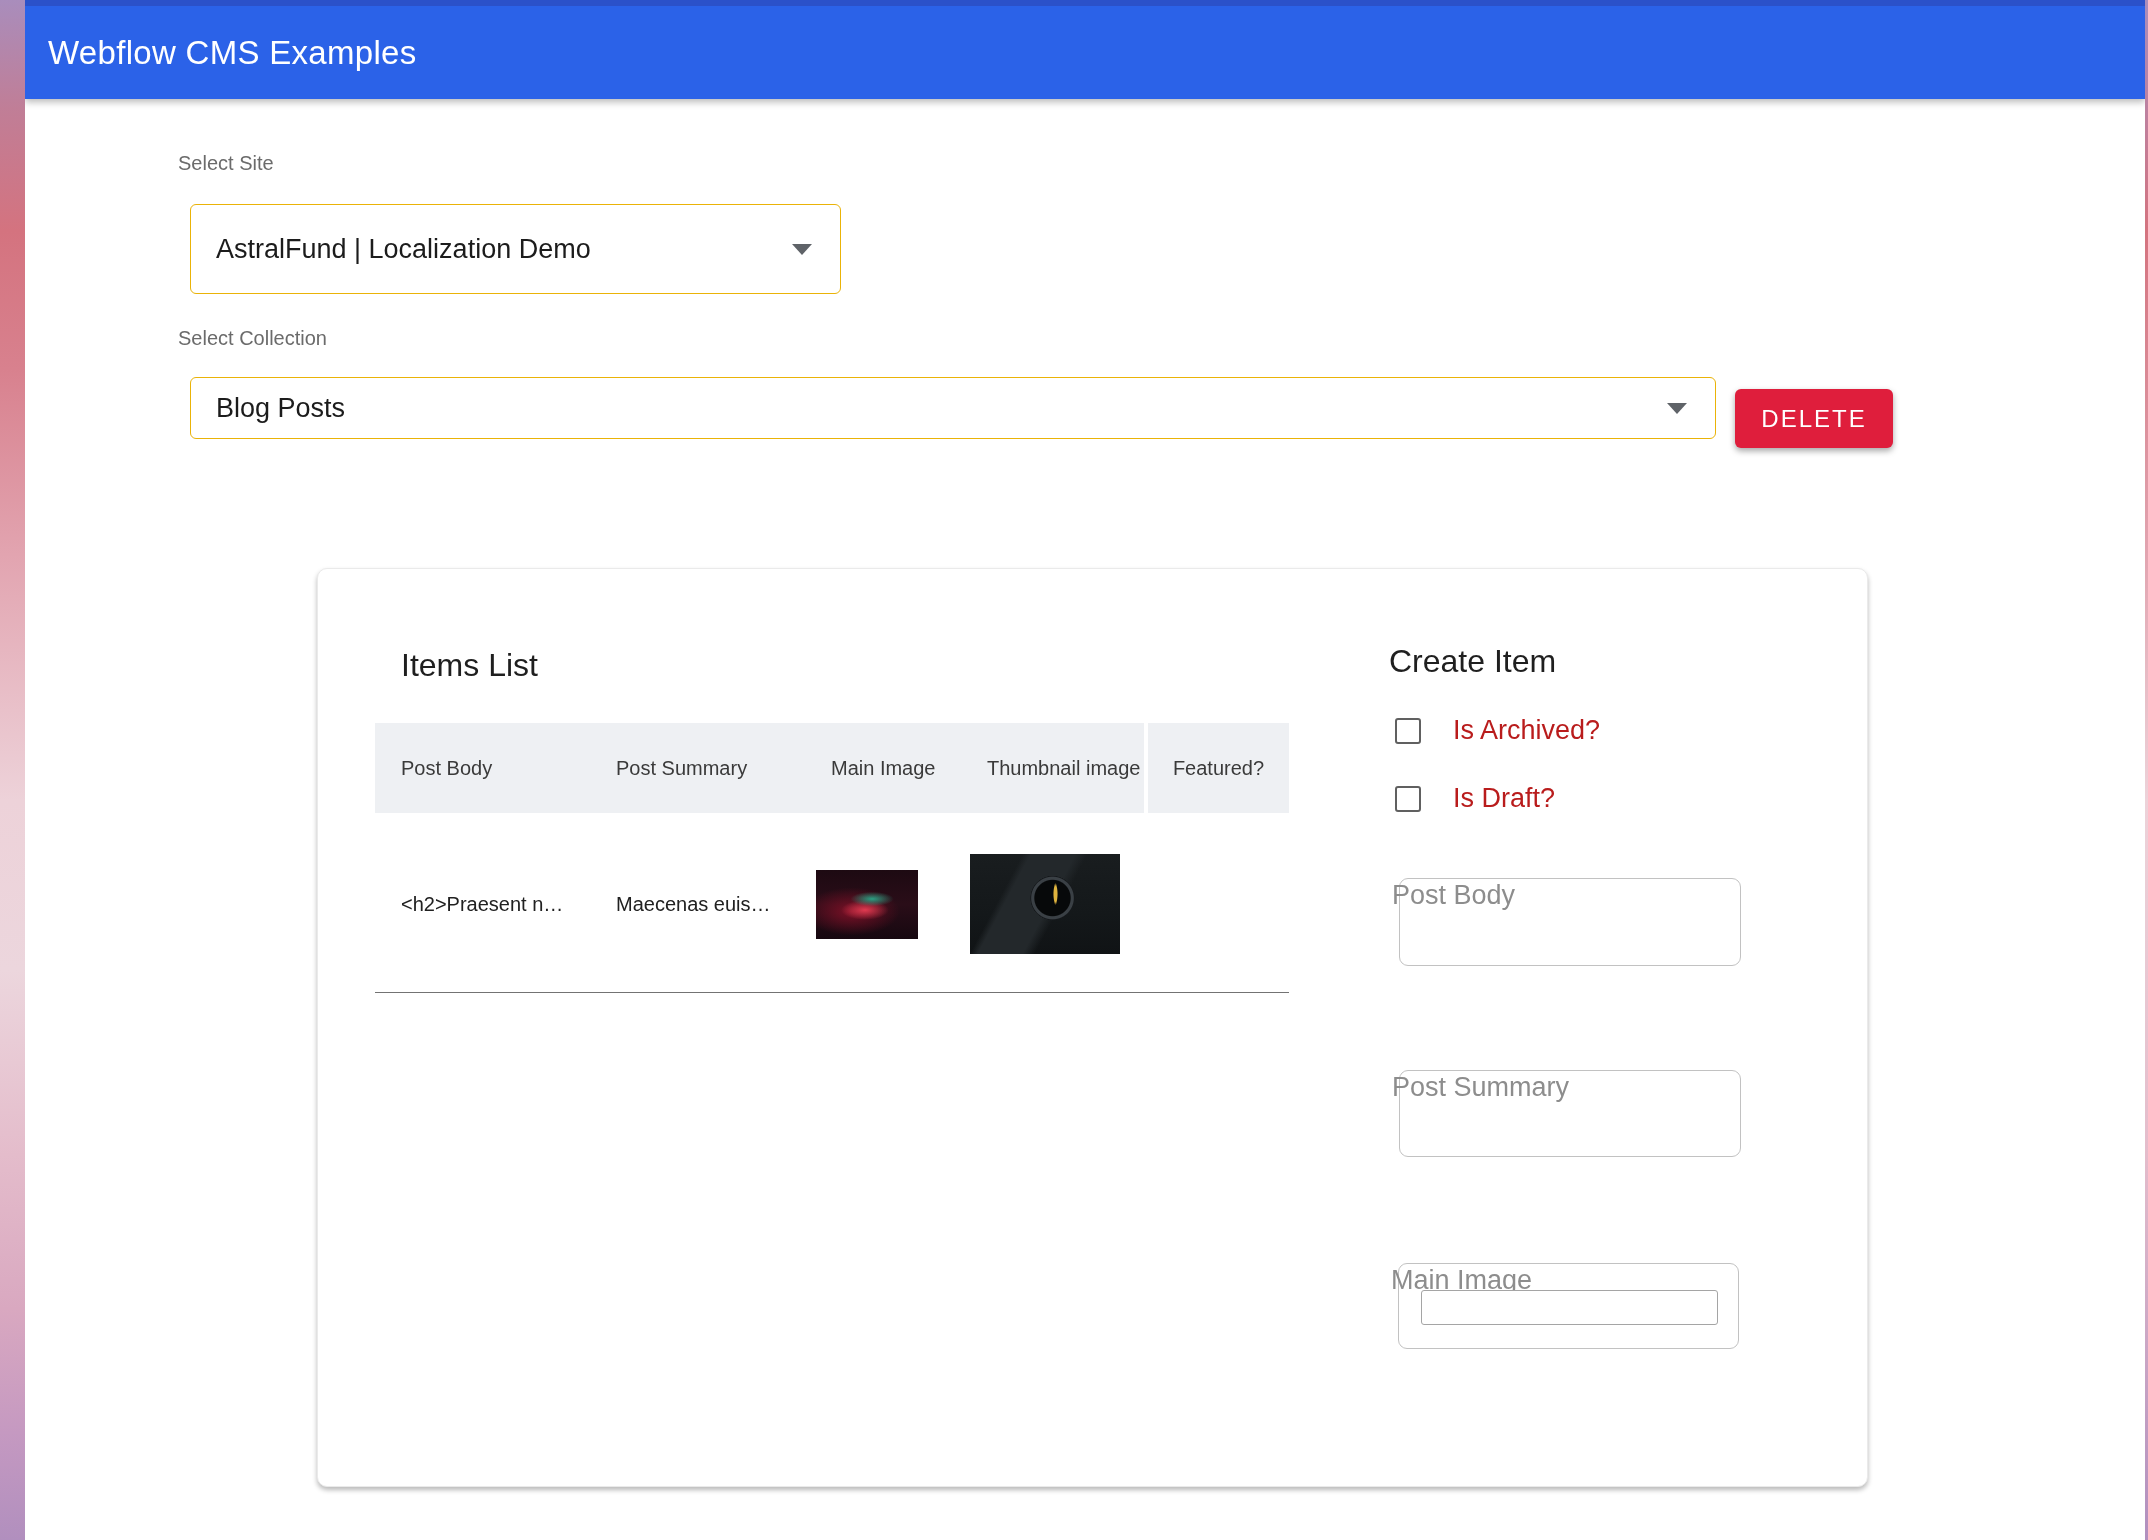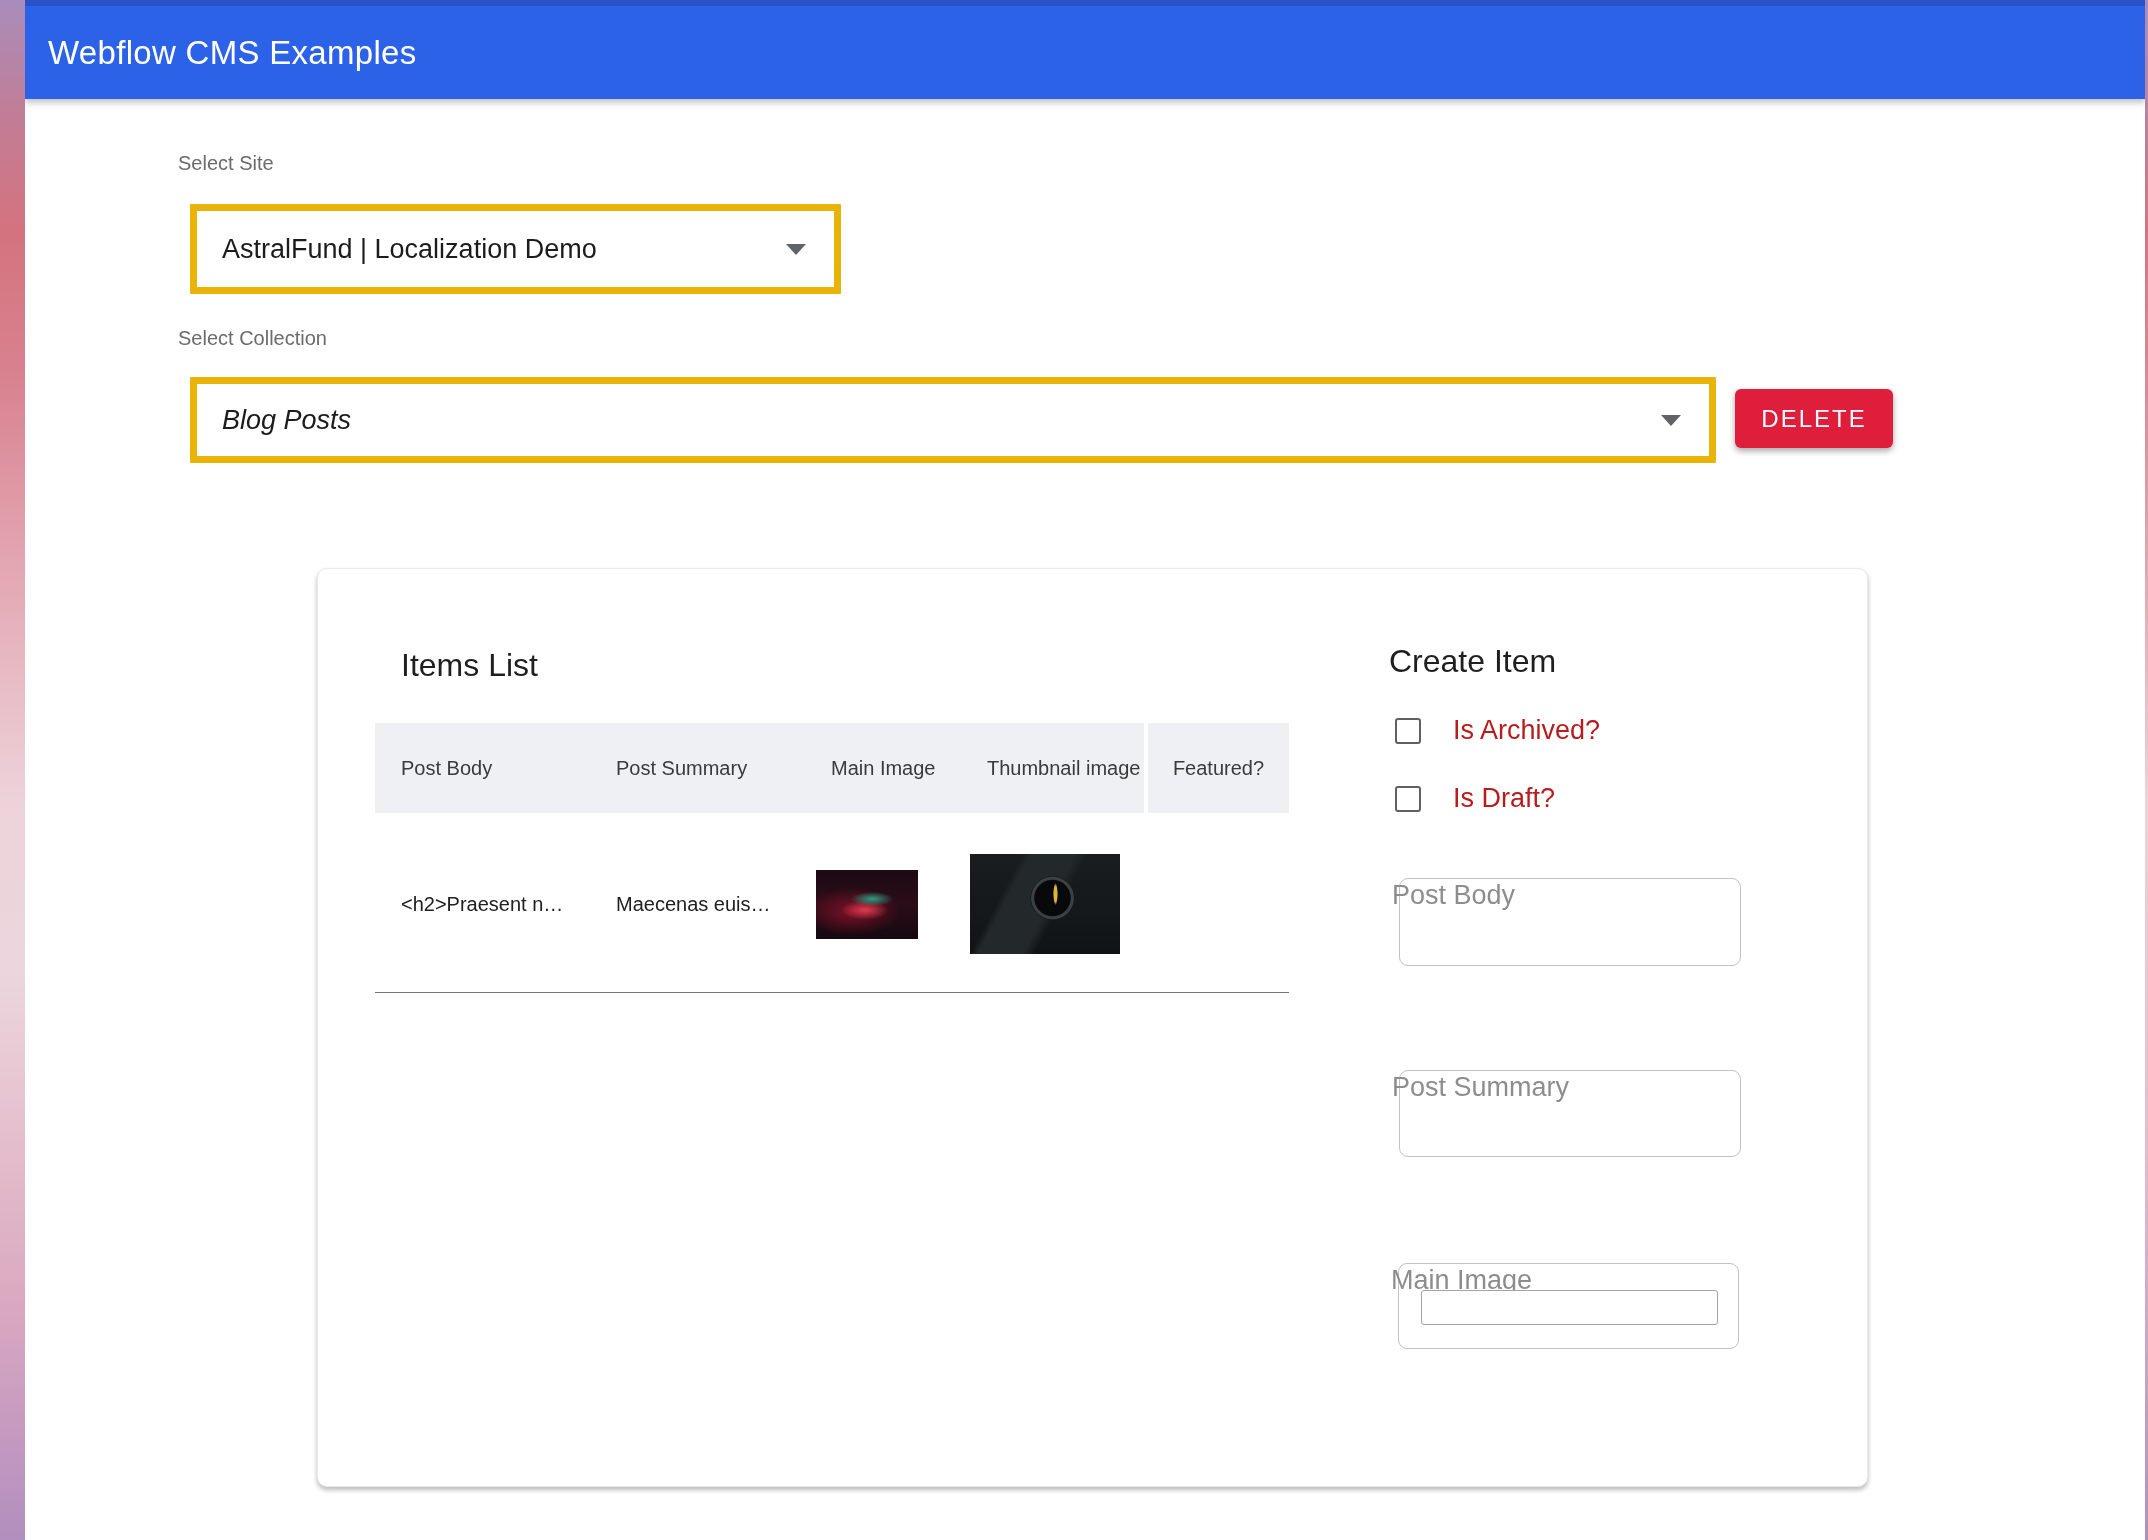--- a/index.html
+++ b/index.html
@@ -38,25 +38,25 @@
   .appbar h1{
     margin:0 0 0 23px;font-size:33px;font-weight:400;color:#ffffff;letter-spacing:.3px;
   }
 
   
   .field-caption{position:absolute;font-size:20px;color:#6b6b6b;}
   #site-caption{left:178px;top:152px;}
   #collection-caption{left:178px;top:327px;}
 
   .select-box{
-    position:absolute;background:#fff;border:7px solid #eab308;border-radius:1px;
+    position:absolute;background:#fff;border:1px solid #eab308;border-radius:6px;
     display:flex;align-items:center;box-sizing:border-box;cursor:pointer;
   }
   #site-select{left:190px;top:204px;width:651px;height:90px;}
-  #collection-select{left:190px;top:377px;width:1526px;height:86px;font-style:italic;}
+  #collection-select{left:190px;top:377px;width:1526px;height:62px;}
   .select-value{margin-left:25px;font-size:27px;color:#1c1c1c;}
   .caret{
     position:absolute;right:28px;top:50%;margin-top:-5px;width:0;height:0;
     border-left:10px solid transparent;border-right:10px solid transparent;
     border-top:11px solid #5f6368;
   }
 
   
   .delete-btn{
     position:absolute;left:1735px;top:389px;width:158px;height:59px;

